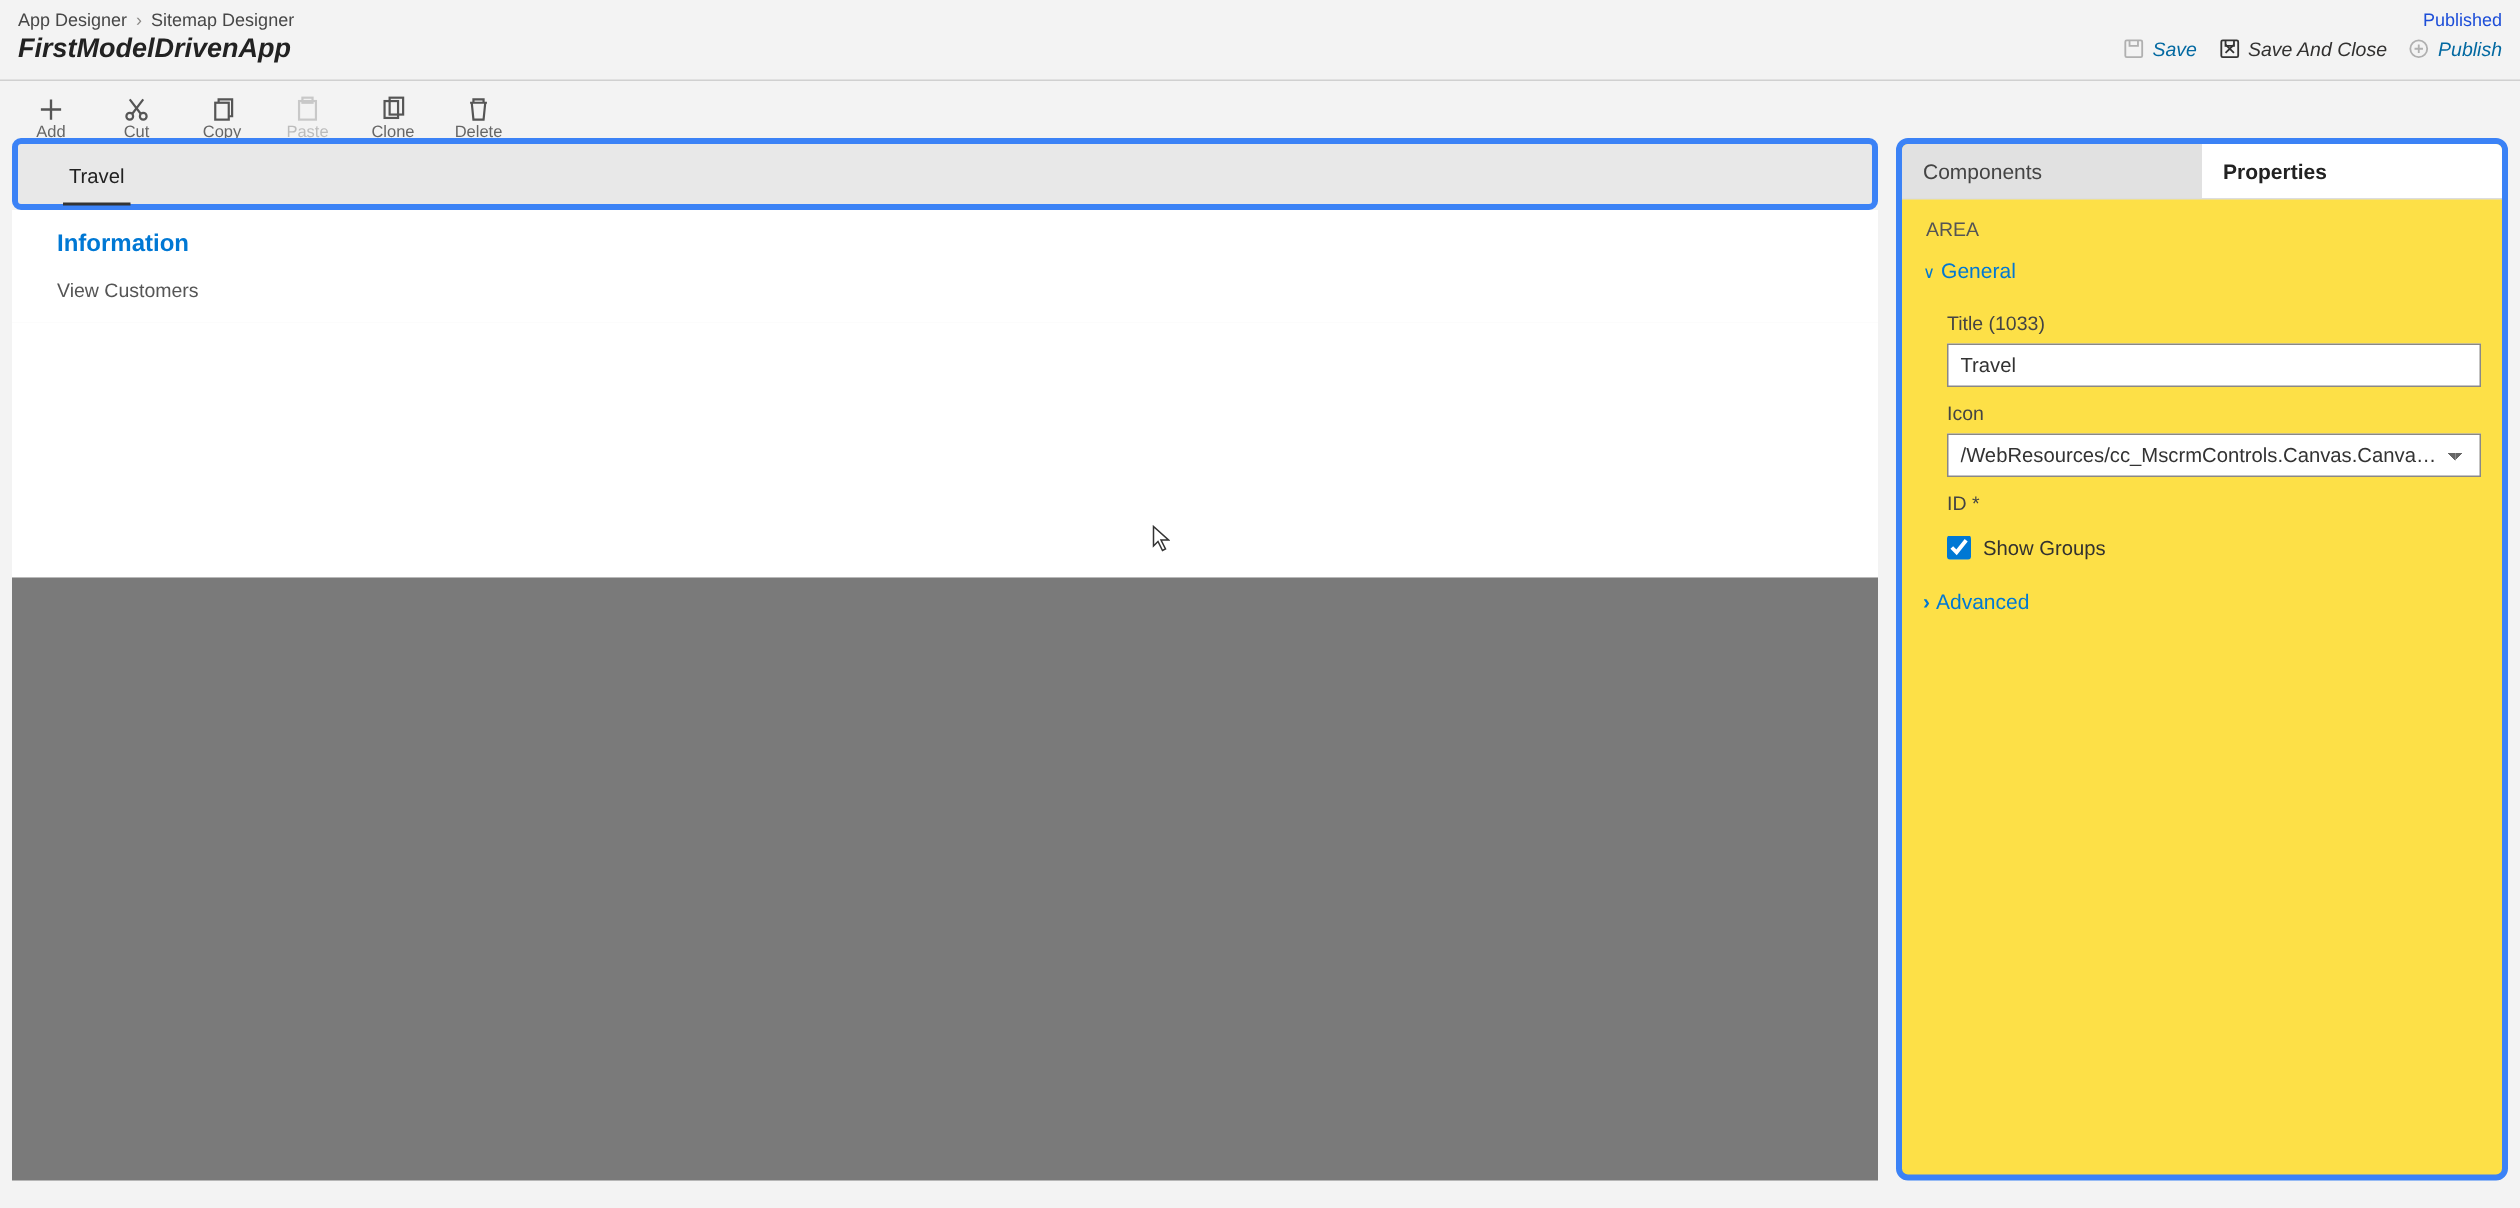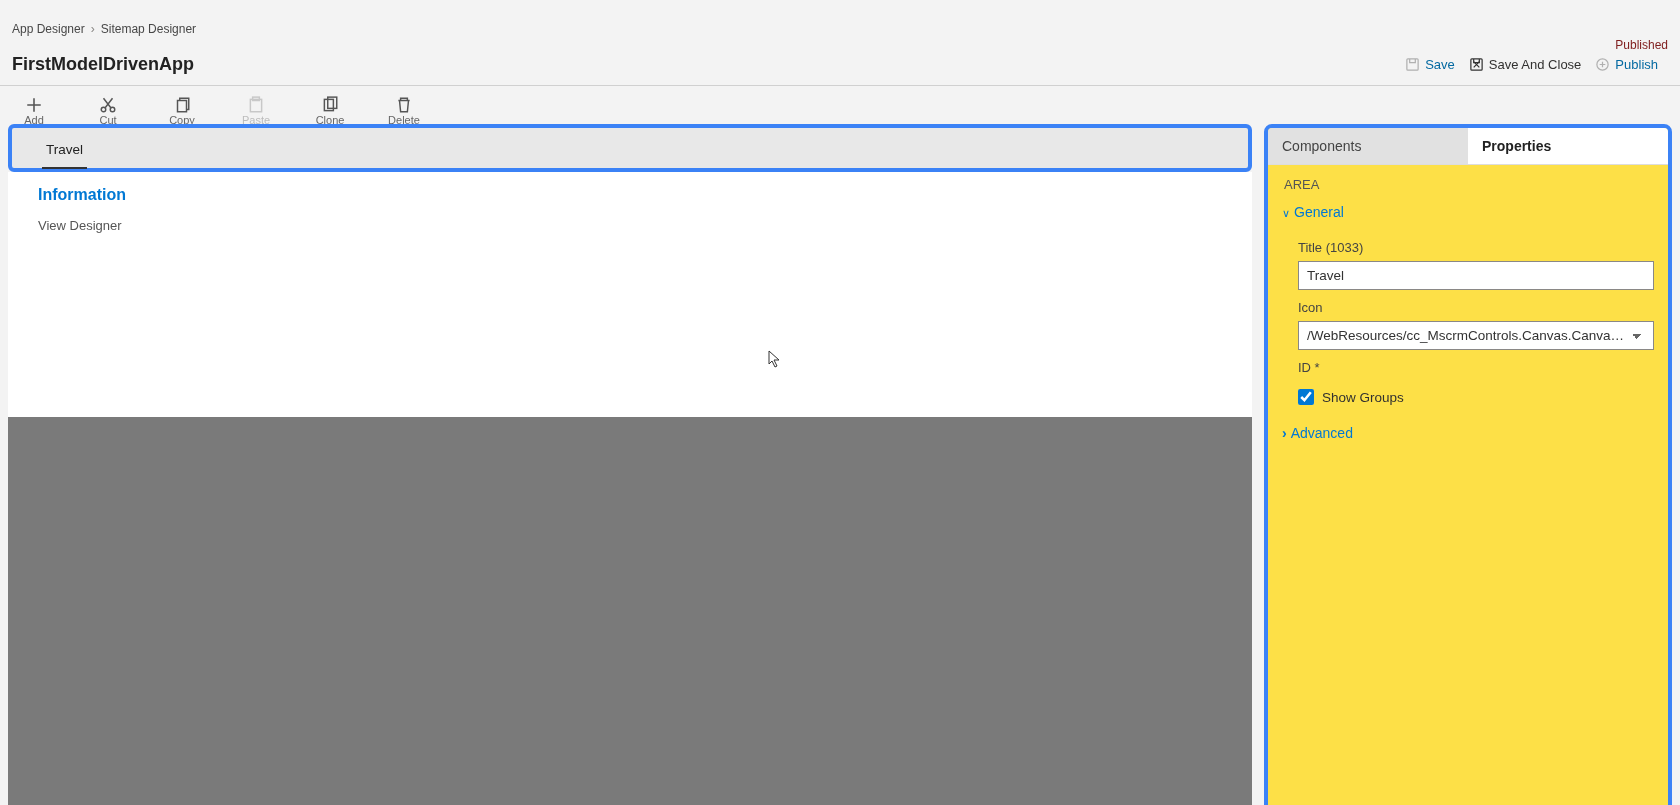--- a/index.html
+++ b/index.html
@@ -18,38 +18,39 @@
       display: flex;
       align-items: center;
       justify-content: space-between;
       padding: 6px 12px 0 12px;
       font-size: 12px;
       color: #474747;
     }
     .breadcrumbs { display: flex; align-items: center; gap: 6px; }
     .breadcrumbs a { color: #474747; text-decoration: none; }
     .chev { color: #8a8886; }
-    .pubstatus { color: #7f1d1d; font-size: 12px; margin-top: 32px; }
+    .pubstatus { color: #1d4ed8; font-size: 12px; }
     .header-row2 {
       display: flex;
       align-items: center;
       justify-content: space-between;
-      padding: 2px 22px 10px 12px;
+      padding: 2px 12px 10px 12px;
       border-bottom: 1px solid #d0d0d0;
+      font-style: italic;
     }
     .apptitle { font-size: 18px; font-weight: 600; color: #222; }
     .hdr-actions { display: flex; gap: 14px; align-items: center; font-size: 13px; }
     .hdr-btn { display: flex; align-items: center; gap: 5px; cursor: pointer; }
     .hdr-btn.disabled { color: #0369a1; cursor: default; }
     .hdr-btn .icn { width: 15px; height: 15px; display: inline-flex; }
 
     
     .toolbar {
       display: flex;
-      gap: 42px;
+      gap: 25px;
       padding: 10px 18px 0 18px;
       height: 38px;
       background: #f3f3f3;
     }
     .tb-btn {
       display: flex;
       flex-direction: column;
       align-items: center;
       font-size: 11px;
       color: #666;
@@ -263,21 +264,21 @@
   </div>
 </div>
 
 <div class="main">
   <div class="canvas-wrap">
     <div class="tabbar">
       <span class="tab-label">Travel</span>
     </div>
     <div class="group-area">
       <div class="group-title">Information</div>
-      <div class="subarea-title">View Designer</div>
+      <div class="subarea-title">View Customers</div>
     </div>
     <div style="background:#fff; height:170px;"></div>
     <div class="canvas-grey"></div>
   </div>
 
   <div class="right-pane">
     <div class="rp-tabs">
       <div class="rp-tab inactive">Components</div>
       <div class="rp-tab active">Properties</div>
     </div>

